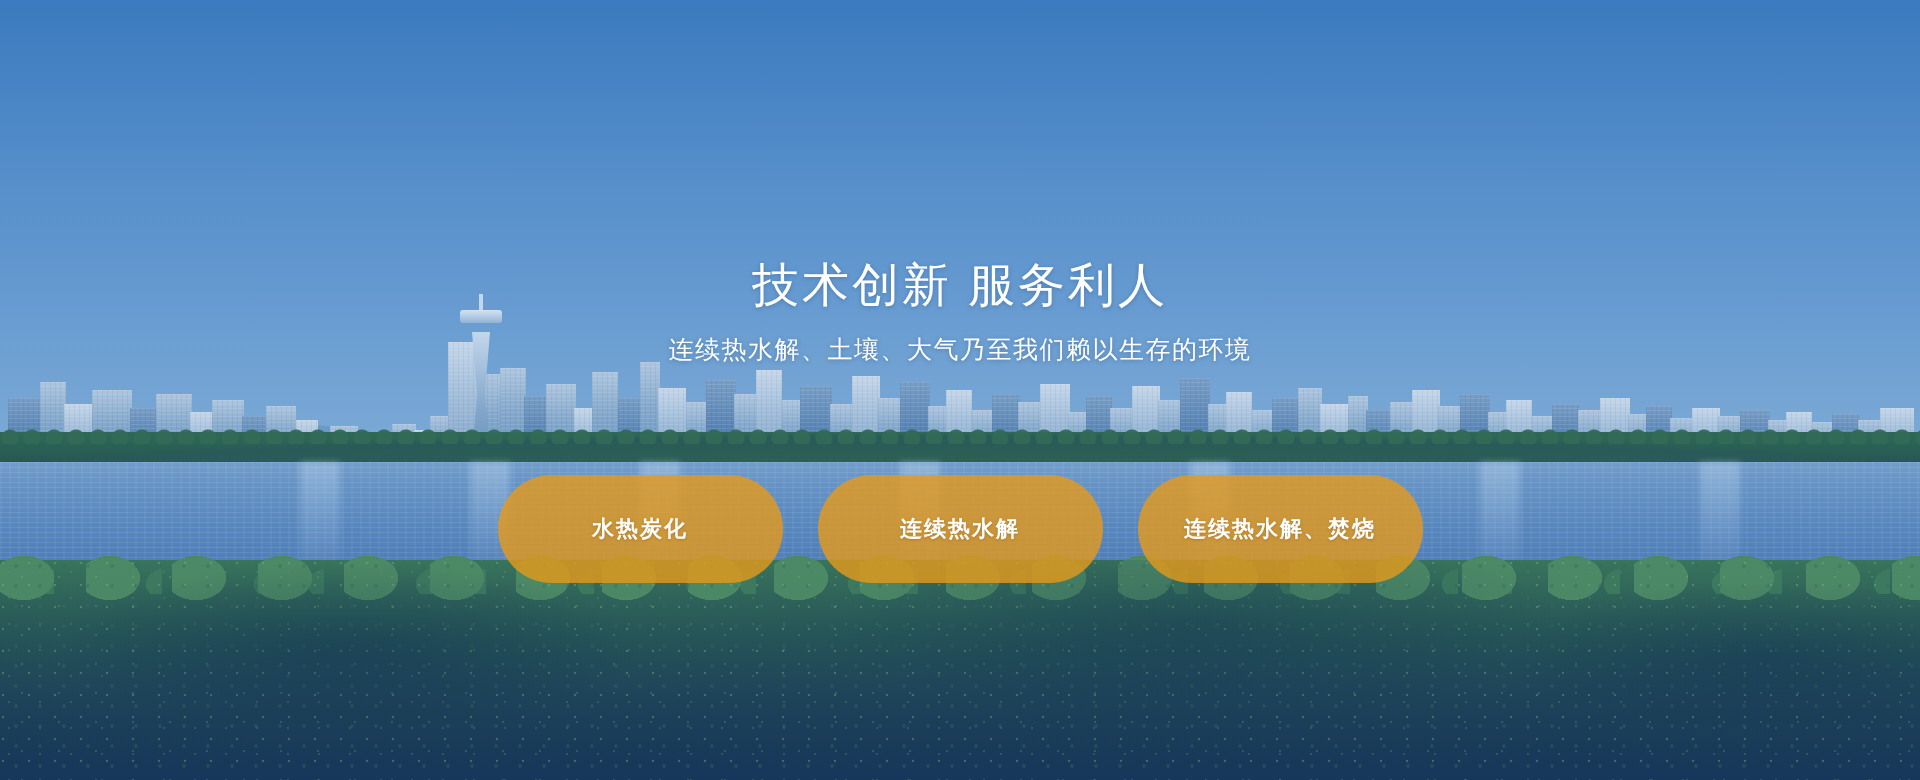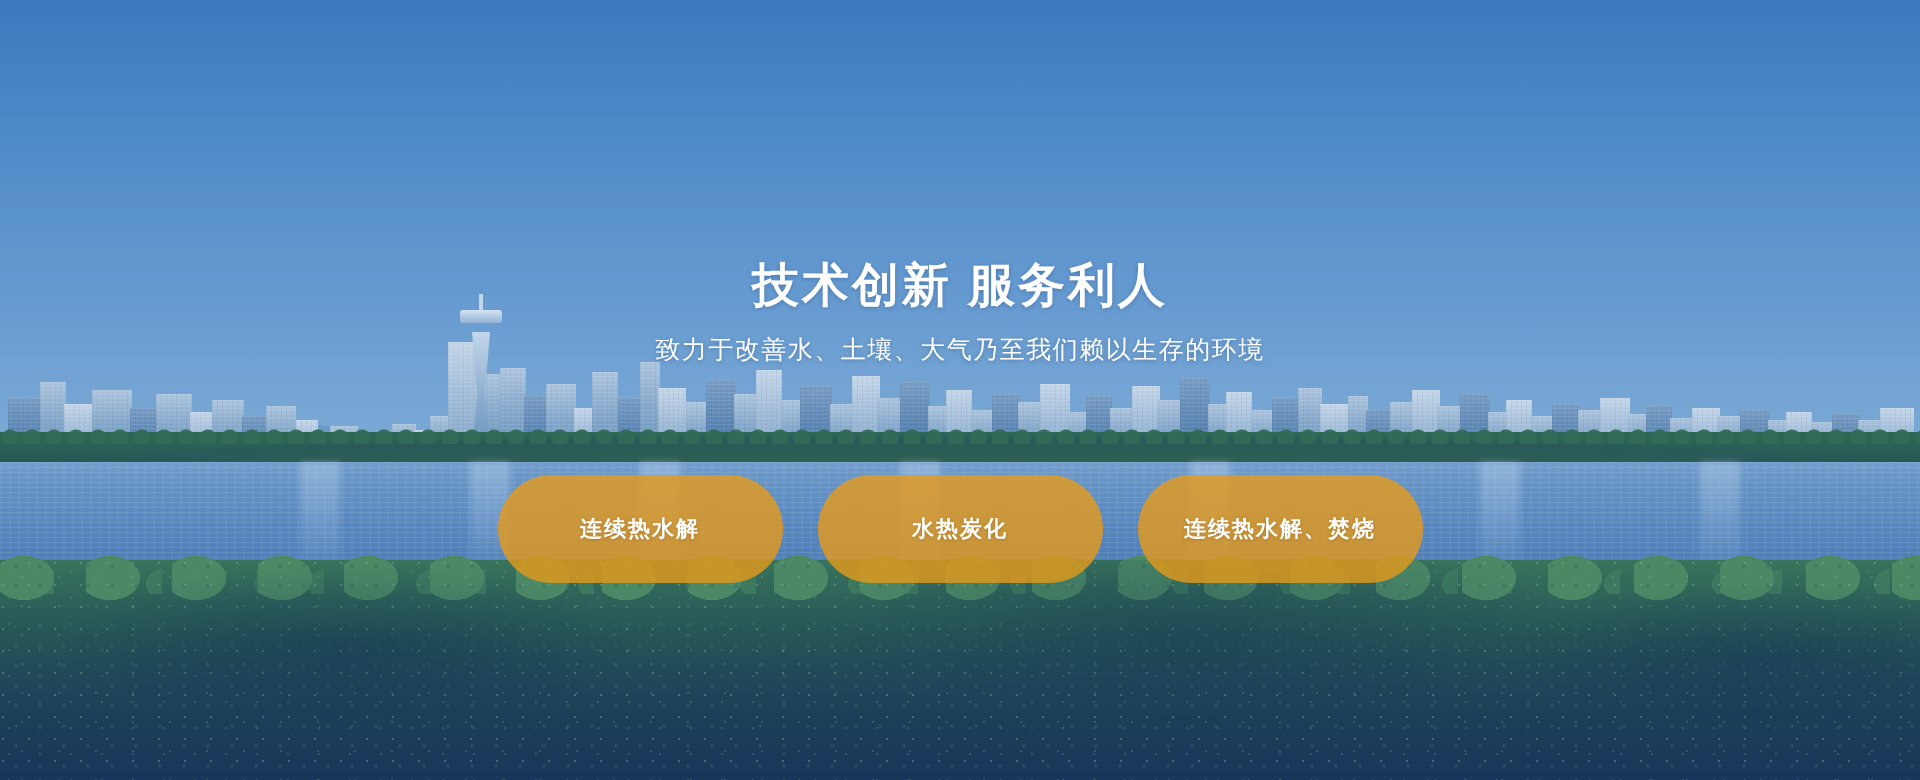--- a/index.html
+++ b/index.html
@@ -156,21 +156,21 @@
 
   
   .copy {
     position:absolute; left:0; top:0; width:1920px; height:780px;
     display:flex; flex-direction:column; align-items:center;
     pointer-events:none;
   }
   .hero-title {
     margin-top:259px;
     font-size:47px;
-    font-weight:700;
+    font-weight:400;
     letter-spacing:3px;
     color:#ffffff;
     line-height:1.1;
     white-space:nowrap;
     text-shadow:0 1px 4px rgba(20,54,96,.30);
   }
   .hero-sub {
     margin-top:22px;
     font-size:25px;
     font-weight:400;
@@ -324,28 +324,28 @@
   <div class="fg">
     <div class="canopy"></div>
     <div class="speckle"></div>
     <div class="shade"></div>
   </div>
 
   <div class="grade"></div>
 
   <div class="copy">
     <div class="hero-title">技术创新  服务利人</div>
-    <div class="hero-sub">致力于改善水、土壤、大气乃至我们赖以生存的环境</div>
+    <div class="hero-sub">连续热水解、土壤、大气乃至我们赖以生存的环境</div>
   </div>
 
   <div class="pills">
+    <button class="pill">
+      <span class="pill-label">水热炭化</span>
+    </button>
     <button class="pill">
       <span class="pill-label">连续热水解</span>
     </button>
     <button class="pill">
-      <span class="pill-label">水热炭化</span>
-    </button>
-    <button class="pill">
       <span class="pill-label">连续热水解、焚烧</span>
     </button>
   </div>
 
 </div>
 
 </body></html>

